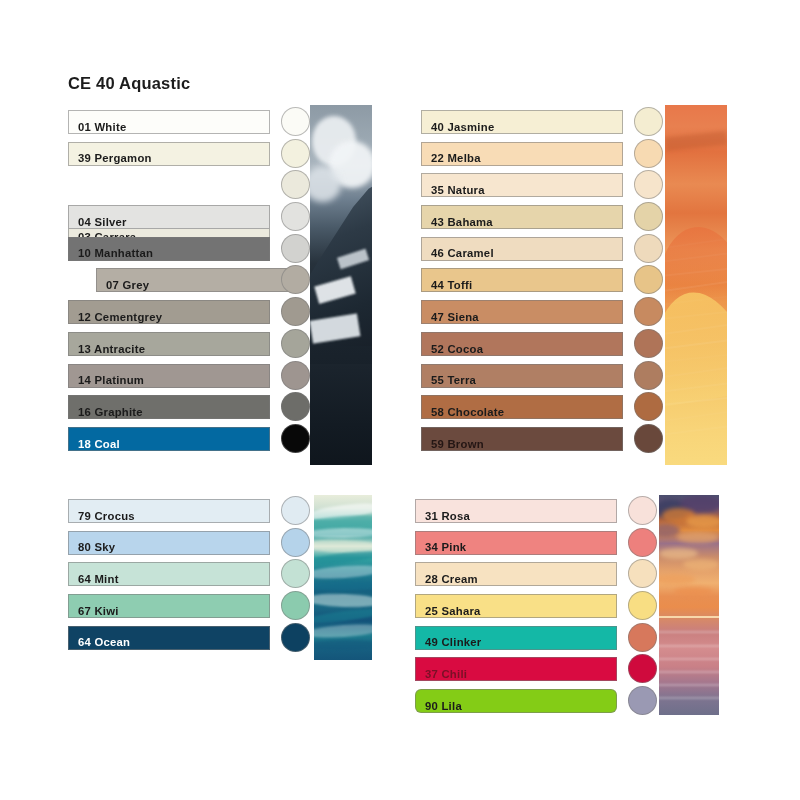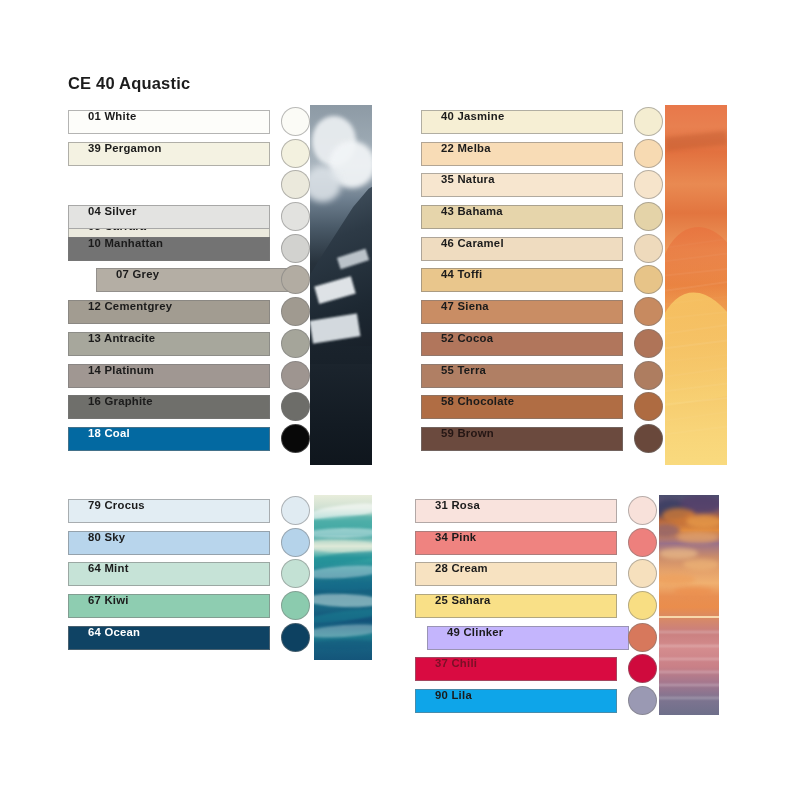--- a/index.html
+++ b/index.html
@@ -46,22 +46,22 @@
 
   .bar {
     position: absolute;
     left: 0;
     top: 0;
     width: 202px;
     height: 24px;
     box-sizing: border-box;
     border: 1px solid rgba(120,120,120,0.55);
     display: flex;
-    align-items: flex-start;
-    padding-left: 19px;
+    align-items: flex-end;
+    padding-left: 9px;
     box-sizing: border-box;
   }
   .bar-label {
     font-size: 11.3px;
     font-weight: bold;
     letter-spacing: 0.25px;
     white-space: nowrap;
     line-height: 1;
   }
 
@@ -431,33 +431,33 @@
           </div>
           <div class="dot" style="background: rgb(246, 224, 189);"></div>
         </div>
         <div class="swatch-row">
           <div class="bar" style="background: rgb(249, 224, 135);">
             <span class="bar-label" style="color: rgb(27, 27, 27);">25 Sahara</span>
           </div>
           <div class="dot" style="background: rgb(248, 222, 131);"></div>
         </div>
         <div class="swatch-row">
-          <div class="bar" style="background: #c4b5fd; margin-left: 12px;">
+          <div class="bar" style="background: #14b8a6;">
             <span class="bar-label" style="color: rgb(27, 27, 27);">49 Clinker</span>
           </div>
           <div class="dot" style="background: rgb(215, 120, 92);"></div>
         </div>
         <div class="swatch-row">
           <div class="bar" style="background: rgb(217, 11, 65);">
             <span class="bar-label" style="color: rgb(122, 16, 38);">37 Chili</span>
           </div>
           <div class="dot" style="background: rgb(207, 10, 61);"></div>
         </div>
         <div class="swatch-row">
-          <div class="bar" style="background: #0ea5e9;">
+          <div class="bar" style="background: #84cc16; border-radius: 6px;">
             <span class="bar-label" style="color: rgb(27, 27, 27);">90 Lila</span>
           </div>
           <div class="dot" style="background: rgb(154, 153, 179);"></div>
         </div>
       </div>
       <div class="photo ph-sunset" style="left: 659px; top: 495px; width: 60px; height: 220px;">
         <div class="cl" style="left:-10%;top:2%;width:60%;height:9%;background:#3c3f63;opacity:0.9"></div>
         <div class="cl" style="left:35%;top:0%;width:70%;height:8%;background:#52406a;opacity:0.85"></div>
         <div class="cl" style="left:5%;top:6%;width:55%;height:7%;background:#d07a36;opacity:0.8"></div>
         <div class="cl" style="left:45%;top:9%;width:60%;height:6%;background:#e89a47;opacity:0.8"></div>

